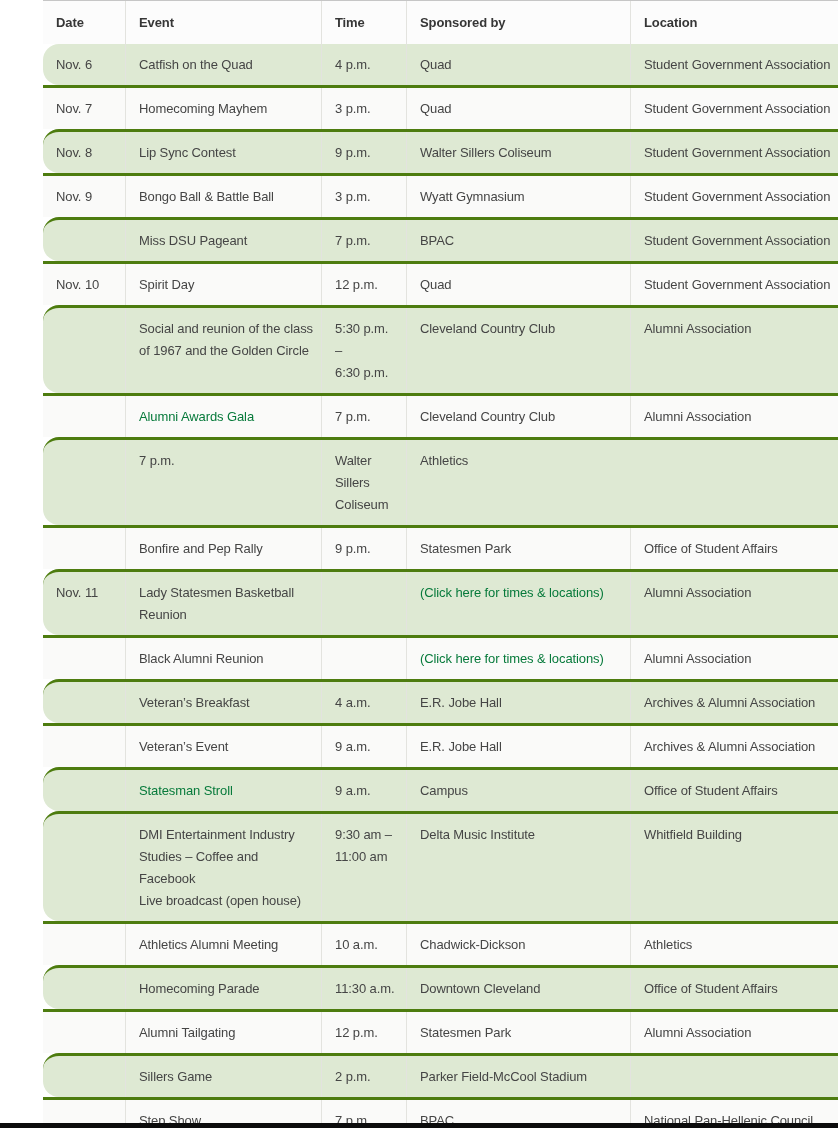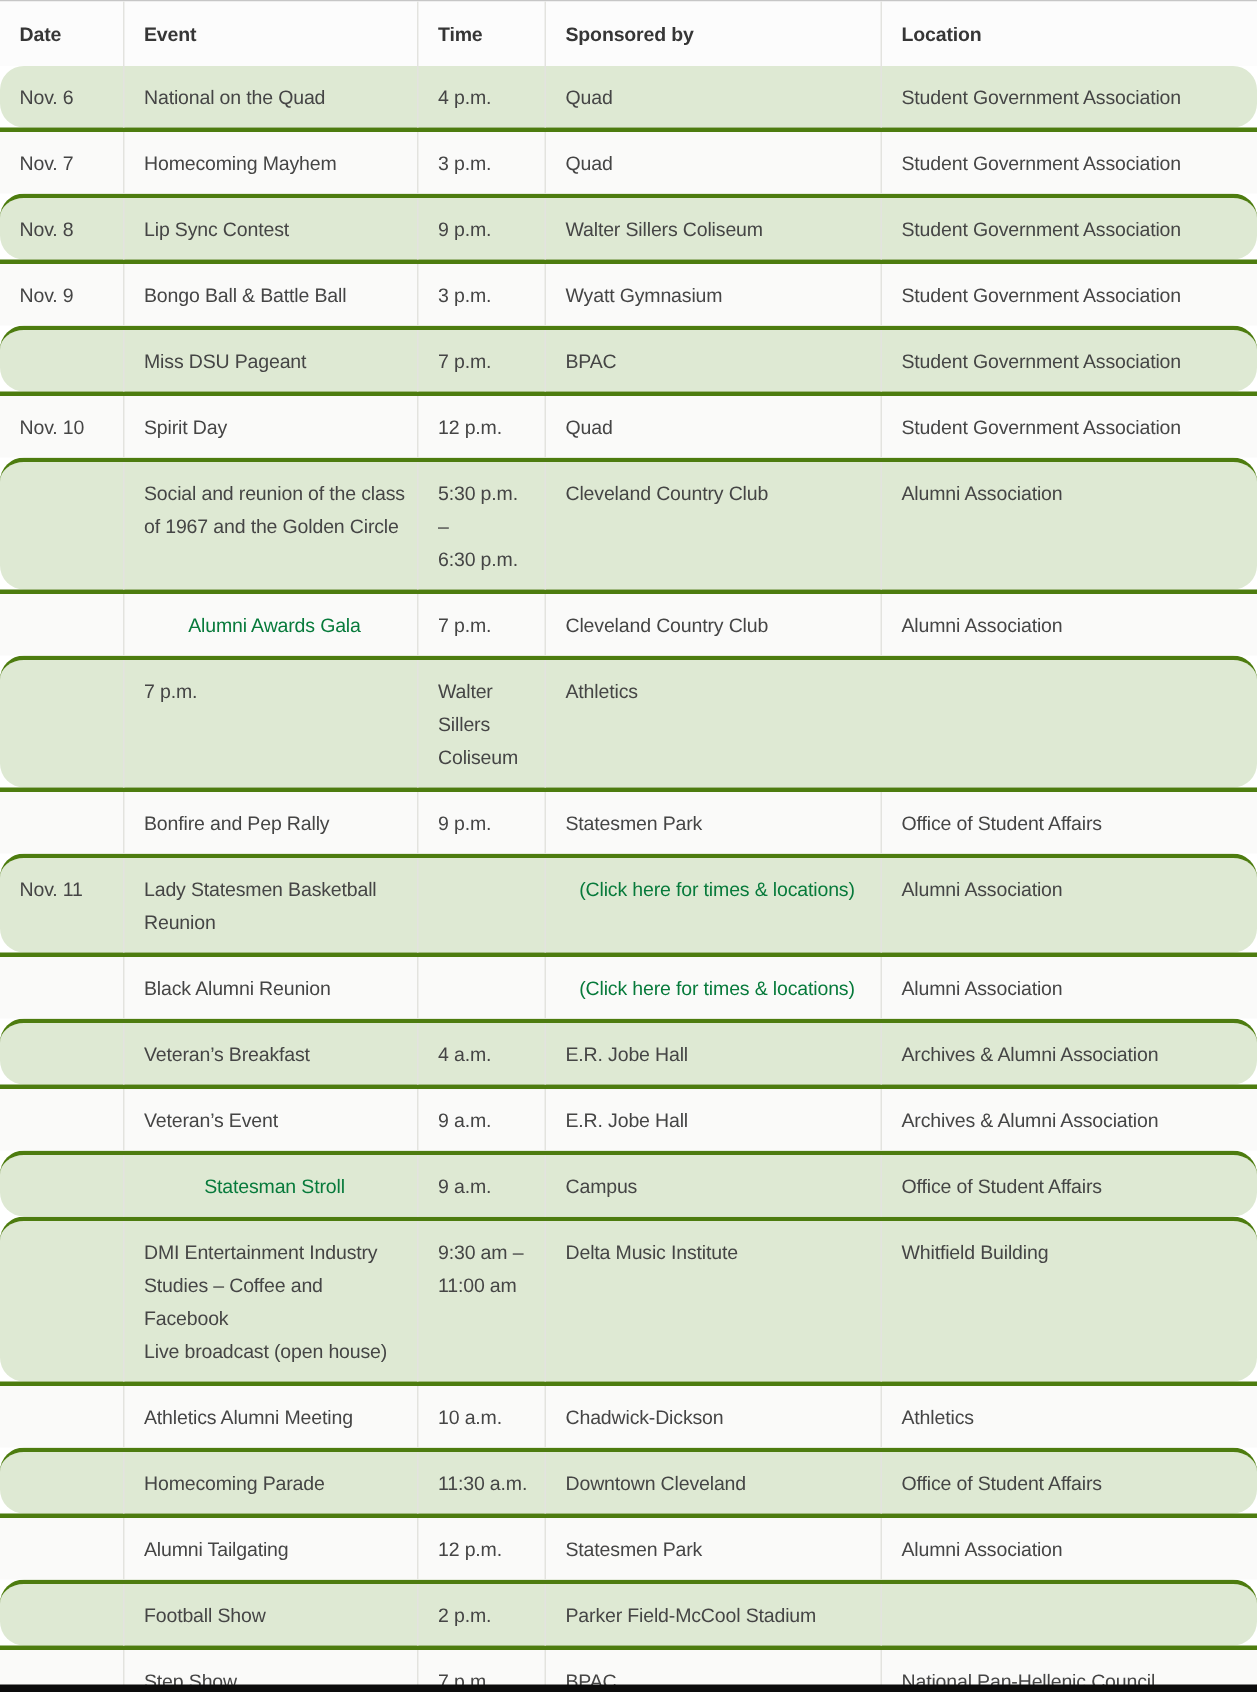--- a/index.html
+++ b/index.html
@@ -7,20 +7,21 @@
   body {
     font-family: "Liberation Sans", sans-serif;
     width: 838px;
   }
   .page {
     position: relative;
     width: 838px;
     height: 1128px;
     overflow: hidden;
     background: #ffffff;
+    padding-left: 43px;
   }
   .event-table {
     width: 838px;
     border-top: 1px solid #c6c6c6;
   }
   .row {
     display: grid;
     grid-template-columns: 82px 196px 85px 224px 251px;
     min-height: 41px;
     border-top: 3px solid #4d7c0f;
@@ -41,21 +42,21 @@
   .cell {
     padding: 10px 8px 9px 13px;
     font-size: 13px;
     letter-spacing: -0.1px;
     line-height: 22px;
     color: #454545;
     white-space: pre-line;
     overflow: hidden;
   }
   .cell + .cell { border-left: 1px solid #e3e3df; }
-  .cell.link { color: var(--link-green, #077a3b); cursor: pointer; text-align: center; }
+  .cell.link { color: var(--link-green, #077a3b); cursor: pointer; }
   .bottom-bar {
     position: absolute;
     left: 0;
     bottom: 0;
     width: 100%;
     height: 5px;
     background: #0c0c0c;
   }
 </style>
 </head>
@@ -66,21 +67,21 @@
     <div class="row header-row">
       <div class="cell">Date</div>
       <div class="cell">Event</div>
       <div class="cell">Time</div>
       <div class="cell">Sponsored by</div>
       <div class="cell">Location</div>
     </div>
     <div id="table-body">
         <div class="row green">
     <div class="cell">Nov. 6</div>
-    <div class="cell">National on the Quad</div>
+    <div class="cell">Catfish on the Quad</div>
     <div class="cell">4 p.m.</div>
     <div class="cell">Quad</div>
     <div class="cell">Student Government Association</div>
   </div>
         <div class="row white">
     <div class="cell">Nov. 7</div>
     <div class="cell">Homecoming Mayhem</div>
     <div class="cell">3 p.m.</div>
     <div class="cell">Quad</div>
     <div class="cell">Student Government Association</div>
@@ -204,21 +205,21 @@
   </div>
         <div class="row white">
     <div class="cell"></div>
     <div class="cell">Alumni Tailgating</div>
     <div class="cell">12 p.m.</div>
     <div class="cell">Statesmen Park</div>
     <div class="cell">Alumni Association</div>
   </div>
         <div class="row green">
     <div class="cell"></div>
-    <div class="cell">Football Show</div>
+    <div class="cell">Sillers Game</div>
     <div class="cell">2 p.m.</div>
     <div class="cell">Parker Field-McCool Stadium</div>
     <div class="cell"></div>
   </div>
         <div class="row white">
     <div class="cell"></div>
     <div class="cell">Step Show</div>
     <div class="cell">7 p.m.</div>
     <div class="cell">BPAC</div>
     <div class="cell">National Pan-Hellenic Council</div>

